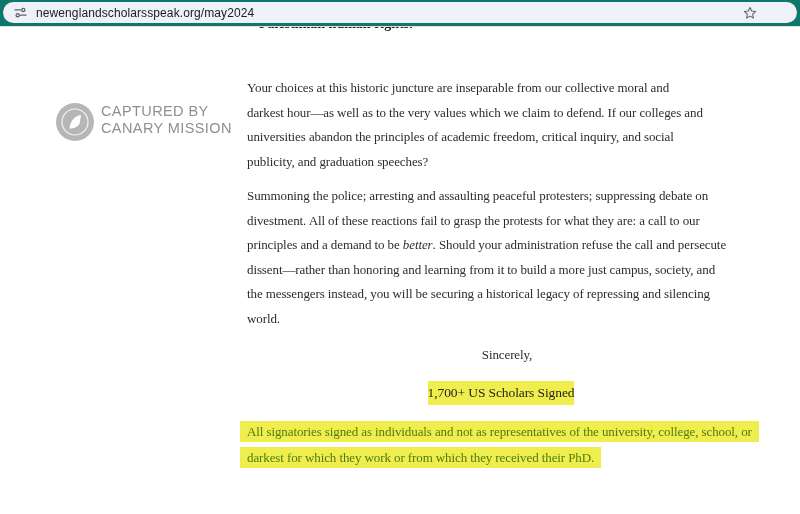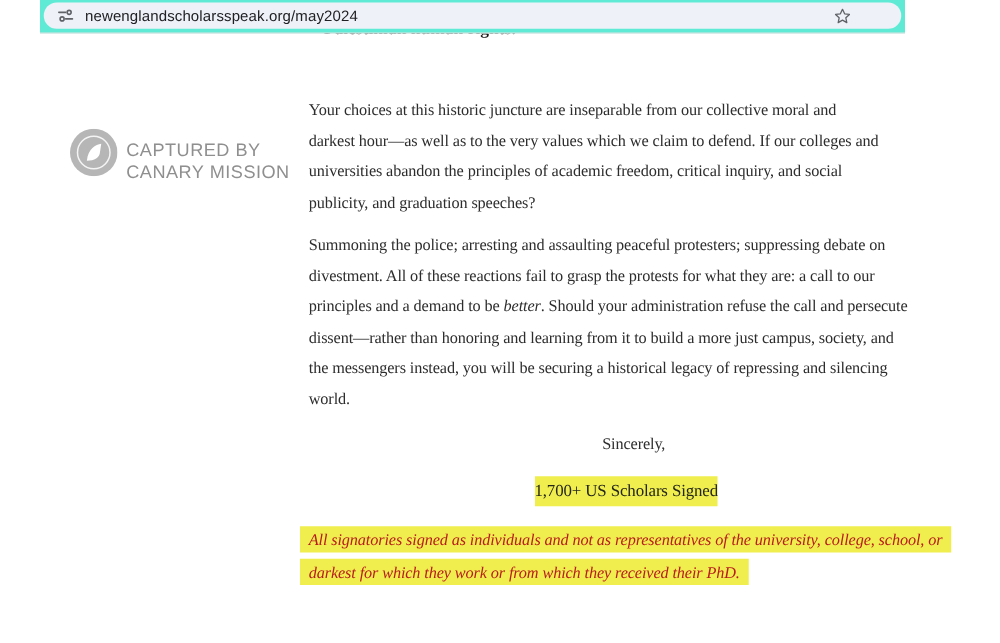--- a/index.html
+++ b/index.html
@@ -1,58 +1,58 @@
 <!DOCTYPE html>
 <html><head>
 <meta charset="utf-8">
 <style>
   * { box-sizing: border-box; margin: 0; padding: 0; }
   html, body { width: 800px; height: 514px; overflow: hidden; background: #fff;
                font-family: "Liberation Sans", sans-serif; }
 
   
-  .chrome { position: absolute; top: 0; left: 0; width: 692px; height: 27px;
-            background: #5eead4; border-bottom: 1px solid #e2e2e2; margin-left: 32px; }
+  .chrome { position: absolute; top: 0; left: 0; width: 800px; height: 27px;
+            background: #0f766e; border-bottom: 1px solid #e2e2e2; }
   .omnibox { position: absolute; left: 3px; right: 3px; top: 2px; height: 21px;
              background: #eef1f8; border-radius: 11px;
              display: flex; align-items: center; padding: 0 10px; }
   .omnibox .url { font-size: 12px; color: #202124; margin-left: 8px; letter-spacing: 0.1px; }
   .icon-btn { display: inline-flex; align-items: center; justify-content: center; }
   .star-btn { margin-left: auto; margin-right: 30px; }
 
   
   .page { position: absolute; top: 27px; left: 0; width: 800px; height: 487px;
           background: #fff; overflow: hidden; }
 
   .cutline { position: absolute; left: 259px; top: -11px;
              font-family: "Liberation Serif", serif; font-weight: 700;
              font-size: 14px; color: #1a1a1a; white-space: nowrap; }
 
   
   .watermark { position: absolute; left: 56px; top: 76px;
-               display: flex; align-items: flex-end; gap: 7px; }
+               display: flex; align-items: flex-start; gap: 7px; }
   .wm-text { color: #8f8f8f; font-size: 14.5px; line-height: 16.5px;
              letter-spacing: 0.4px; font-weight: 400; }
 
   
   .column { position: absolute; left: 247px; top: 49px; width: 520px;
             font-family: "Liberation Serif", serif; font-size: 13px;
             color: #2d2d2d; letter-spacing: -0.1px; }
   .tl { line-height: 24.5px; white-space: nowrap; }
   .para1 { margin-bottom: 10px; }
   .para2 { margin-bottom: 12px; }
   .signoff { line-height: 24.5px; margin-bottom: 13px; text-align: center; }
   .em { font-style: italic; margin-top: 47px; }
 
   .signed-wrap { width: 508px; text-align: center; margin-bottom: 14px; }
   .hl { background: #f0ee4e; }
   .signed { display: inline-block; padding: 4px 0; font-size: 13.5px;
             color: #24261b; white-space: nowrap; }
 
-  .disclaimer { font-style: italic; line-height: 26px; color: #b91c1c;
+  .disclaimer { line-height: 26px; color: #4d7c0f;
                 margin-left: -7px; }
   .disclaimer .hl { padding: 3px 7px; white-space: nowrap; }
 </style>
 </head>
 <body>
 
 <div class="chrome">
   <div class="omnibox">
     <span class="icon-btn">
       <svg width="15" height="15" viewBox="0 0 16 16" fill="none" stroke="#5f6368" stroke-width="1.4" stroke-linecap="round">

